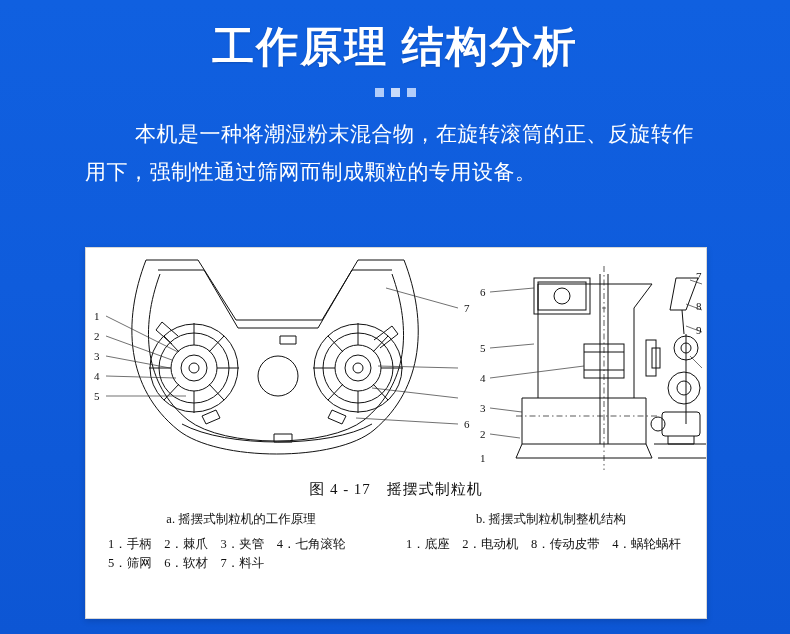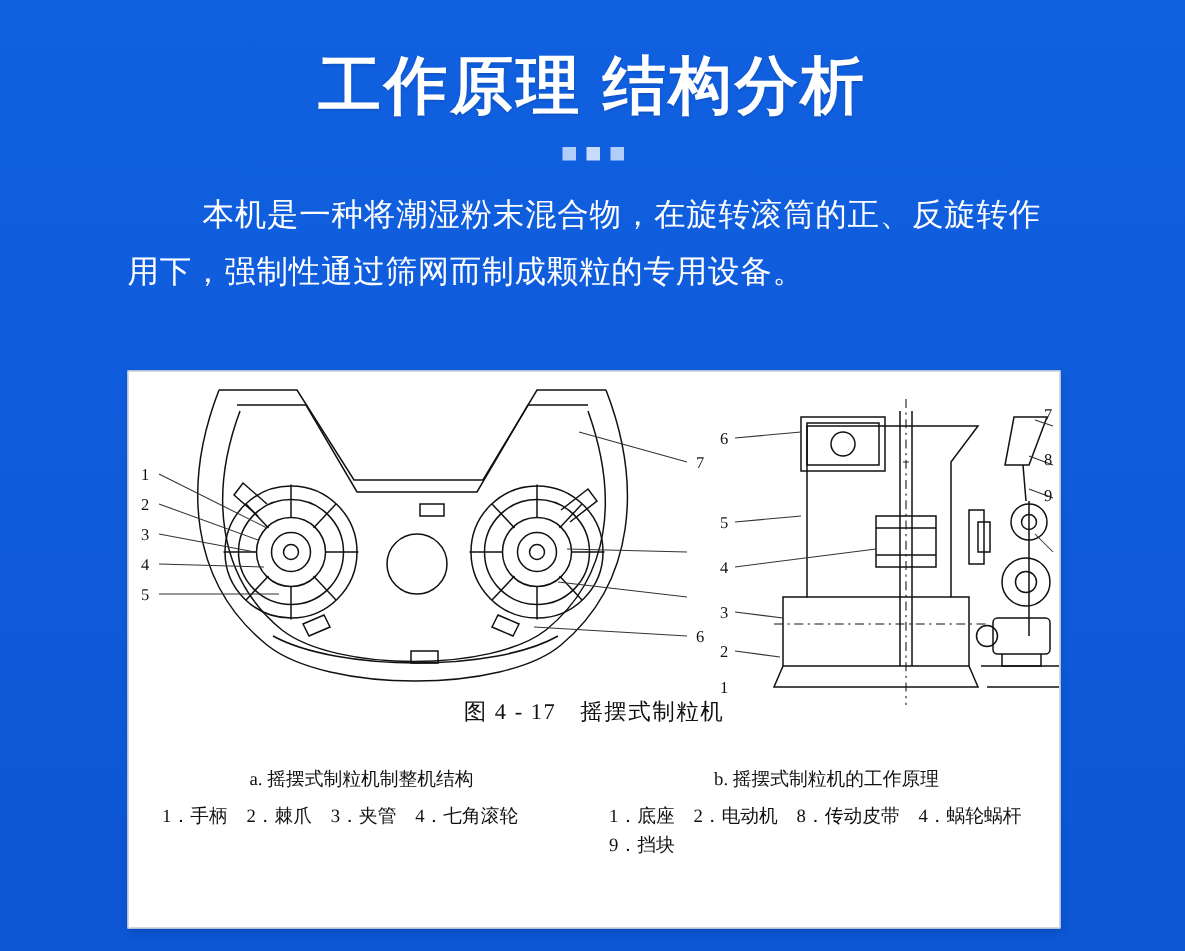--- a/index.html
+++ b/index.html
@@ -18,21 +18,21 @@
     width: 790px;
     height: 634px;
     background: linear-gradient(180deg, #1060e0 0%, #0f5cdc 45%, #0d56d4 100%);
   }
   .title {
     text-align: center;
     color: #ffffff;
     font-size: 42px;
     font-weight: bold;
     letter-spacing: 2px;
-    padding-top: 34px;
+    padding-top: 24px;
     line-height: 1.1;
     text-shadow: 0 1px 2px rgba(0,0,0,0.18);
   }
   .dots {
     display: flex;
     justify-content: center;
     gap: 7px;
     margin-top: 18px;
   }
   .dots span {
@@ -65,21 +65,21 @@
   }
   .figure-svg {
     display: block;
     position: absolute;
     left: 0;
     top: 0;
   }
   .fig-caption {
     position: absolute;
     left: 0;
-    top: 217px;
+    top: 232px;
     width: 620px;
     text-align: center;
     font-family: "Liberation Serif", serif;
     font-size: 15px;
     color: #111;
     letter-spacing: 1px;
   }
   .sub-captions {
     position: absolute;
     top: 263px;
@@ -291,28 +291,28 @@
       <text class="lbl" x="394" y="190">2</text>
       <text class="lbl" x="394" y="214">1</text>
       <text class="lbl" x="610" y="32">7</text>
       <text class="lbl" x="610" y="62">8</text>
       <text class="lbl" x="610" y="86">9</text>
     </svg>
 
     <div class="fig-caption">图 4 - 17　摇摆式制粒机</div>
 
     <div class="sub-captions">
-      <div class="sub-col">a. 摇摆式制粒机制整机结构</div>
-      <div class="sub-col">b. 摇摆式制粒机的工作原理</div>
+      <div class="sub-col">a. 摇摆式制粒机的工作原理</div>
+      <div class="sub-col">b. 摇摆式制粒机制整机结构</div>
     </div>
 
     <div class="legend-cols">
       <div class="legend-col left">
         <div class="row">1．手柄　2．棘爪　3．夹管　4．七角滚轮</div>
+        <div class="row">5．筛网　6．软材　7．料斗</div>
       </div>
       <div class="legend-col right">
         <div class="row">1．底座　2．电动机　8．传动皮带　4．蜗轮蜗杆</div>
-        <div class="row">9．挡块</div>
       </div>
     </div>
 
   </div>
 </div>
 
 </body></html>

